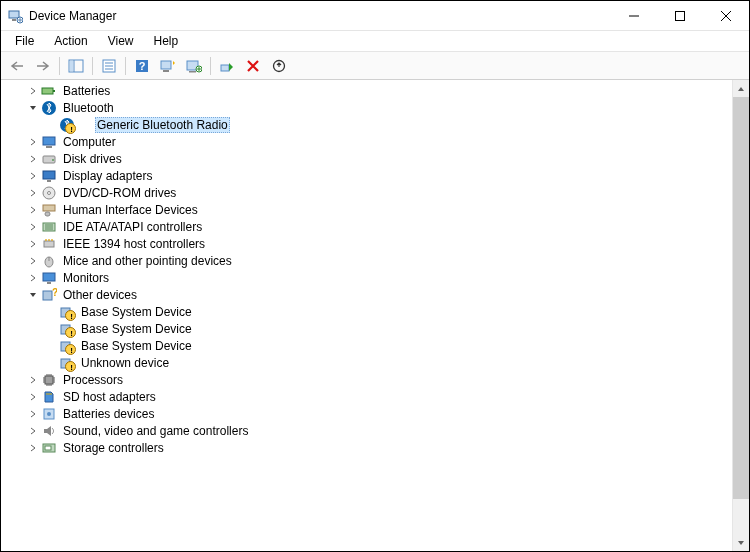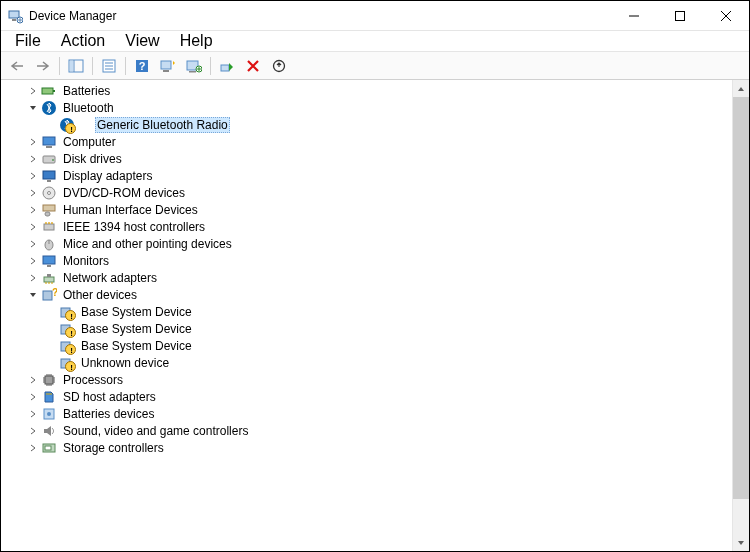--- a/index.html
+++ b/index.html
@@ -23,21 +23,21 @@
   }
   .titlebar .title { font-size: 12px; color: #000; flex: 1; }
   .win-controls { display: flex; height: 100%; }
   .win-btn {
     width: 46px; height: 100%;
     display: flex; align-items: center; justify-content: center;
     font-size: 13px; color: #000; cursor: default;
   }
   .menubar {
     height: 21px; display: flex; align-items: center;
-    padding-left: 4px; font-size: 16px; color: #000;
+    padding-left: 4px; font-size: 12px; color: #000;
     border-bottom: 1px solid #e5e5e5;
   }
   .menubar .menu-item { padding: 2px 10px; cursor: default; }
   .toolbar {
     height: 28px; display: flex; align-items: center;
     padding: 0 4px; gap: 2px;
     border-bottom: 1px solid #d0d0d0;
     background: #fafafa;
   }
   .tool-btn {
@@ -301,38 +301,54 @@
             <svg width="8" height="8">
               <path d="M2 1L6 4L2 7" stroke="#606060" fill="none"></path>
             </svg>
           </span>
         <span class="dev-icon">
             <svg width="16" height="16">
               <circle cx="8" cy="8" r="6" fill="#e8e8e8" stroke="#888"></circle>
               <circle cx="8" cy="8" r="1.5" fill="#fff" stroke="#888"></circle>
             </svg>
           </span>
-        <span class="label">DVD/CD-ROM devices</span>
+        <span class="label">DVD/CD-ROM drives</span>
       </div>
 
       <div class="tree-row indent-1">
         <span class="chev">
             <svg width="8" height="8">
               <path d="M2 1L6 4L2 7" stroke="#606060" fill="none"></path>
             </svg>
           </span>
         <span class="dev-icon">
             <svg width="16" height="16">
               <rect x="2" y="3" width="12" height="6" fill="#d8c8a8" stroke="#a08050"></rect>
               <rect x="4" y="10" width="5" height="4" rx="2" fill="#c0c0c0" stroke="#888"></rect>
             </svg>
           </span>
         <span class="label">Human Interface Devices</span>
       </div>
 
+      <div class="tree-row indent-1">
+        <span class="chev">
+            <svg width="8" height="8">
+              <path d="M2 1L6 4L2 7" stroke="#606060" fill="none"></path>
+            </svg>
+          </span>
+        <span class="dev-icon">
+            <svg width="16" height="16">
+              <rect x="2" y="4" width="12" height="8" fill="#c0d8c0" stroke="#5a8a5a"></rect>
+              <line x1="4" y1="6" x2="12" y2="6" stroke="#5a8a5a"></line>
+              <line x1="4" y1="8" x2="12" y2="8" stroke="#5a8a5a"></line>
+              <line x1="4" y1="10" x2="12" y2="10" stroke="#5a8a5a"></line>
+            </svg>
+          </span>
+        <span class="label">IDE ATA/ATAPI controllers</span>
+      </div>
 
       <div class="tree-row indent-1">
         <span class="chev">
             <svg width="8" height="8">
               <path d="M2 1L6 4L2 7" stroke="#606060" fill="none"></path>
             </svg>
           </span>
         <span class="dev-icon">
             <svg width="16" height="16">
               <rect x="3" y="5" width="10" height="6" fill="#d0d0d0" stroke="#888"></rect>
@@ -367,35 +383,20 @@
           </span>
         <span class="dev-icon">
             <svg width="16" height="16">
               <rect x="2" y="3" width="12" height="8" fill="#4a90d9" stroke="#2a5a9a"></rect>
               <rect x="6" y="12" width="4" height="2" fill="#888"></rect>
             </svg>
           </span>
         <span class="label">Monitors</span>
       </div>
 
-      <div class="tree-row indent-1">
-        <span class="chev">
-            <svg width="8" height="8">
-              <path d="M2 1L6 4L2 7" stroke="#606060" fill="none"></path>
-            </svg>
-          </span>
-        <span class="dev-icon">
-            <svg width="16" height="16">
-              <rect x="3" y="7" width="10" height="5" fill="#c0d8c0" stroke="#5a8a5a"></rect>
-              <rect x="6" y="4" width="4" height="3" fill="#888"></rect>
-              <path d="M5 12v2M8 12v2M11 12v2" stroke="#d0a000"></path>
-            </svg>
-          </span>
-        <span class="label">Network adapters</span>
-      </div>
 
       <div class="tree-row indent-1">
         <span class="chev">
             <svg width="8" height="8">
               <path d="M1 2L4 6L7 2Z" fill="#404040"></path>
             </svg>
           </span>
         <span class="dev-icon">
             <svg width="16" height="16">
               <rect x="2" y="4" width="9" height="9" fill="#b0c8e0" stroke="#4a7ab0"></rect>

